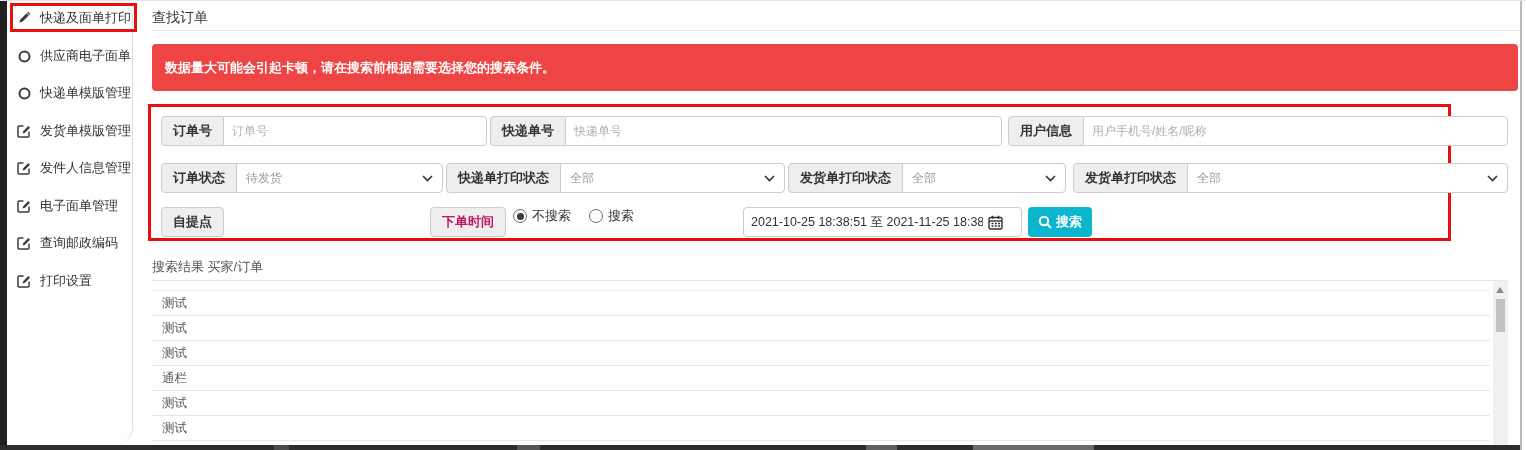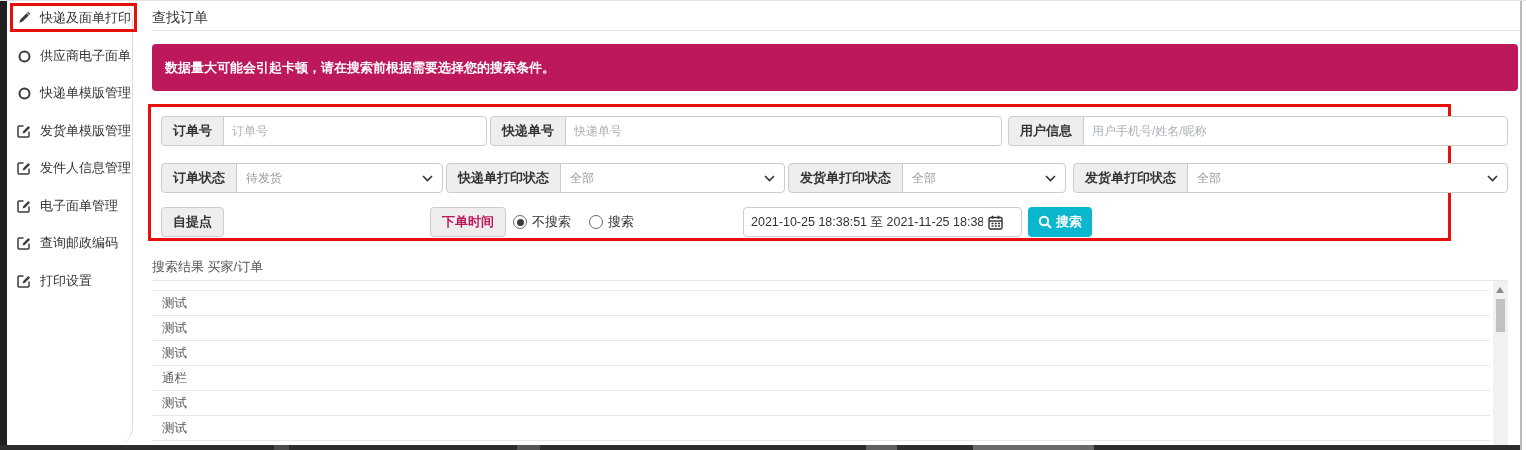--- a/index.html
+++ b/index.html
@@ -17,41 +17,41 @@
   .sidebar { position:absolute; left:7px; top:0; width:126px; height:444px; background:#fff; border-right:1px solid #ddd;border-radius:18px; }
   .side-item { position:absolute; left:10px; display:flex; align-items:center; gap:9px; height:18px; cursor:pointer; }
   .side-item .lbl { font-size:13px; color:#333; white-space:nowrap; }
   .side-icon { width:14px; height:14px; flex:0 0 14px; display:flex; align-items:center; justify-content:center; }
   .red-box { position:absolute; left:3px; top:2px; width:127px; height:29px; border:3px solid #e8100c; z-index:5; pointer-events:none; }
 
   
   .page-title { position:absolute; left:152px; top:8px; font-size:14px; color:#333; }
   .title-divider { position:absolute; left:152px; top:29px; width:1368px; height:1px; background:#e5e5e5; }
 
-  .alert { position:absolute; left:152px; top:43px; width:1366px; height:47px; background:#be185d; border-radius:4px;
+  .alert { position:absolute; left:152px; top:43px; width:1366px; height:47px; background:#ef4444; border-radius:4px;
            color:#fff; font-size:13px; font-weight:600; display:flex; align-items:center; padding:0 13px; }
 
   .form-box { position:absolute; left:148px; top:103px; width:1303px; height:137px; border:3px solid #e8100c; background:#fff; }
   .group { position:absolute; display:flex; height:30px; }
   .g-label { background:#eee; border:1px solid #ccc; border-radius:4px 0 0 4px; font-size:13px; font-weight:600; color:#333;
              display:flex; align-items:center; padding:0 11px; white-space:nowrap; }
   .g-input { flex:1; min-width:0; border:1px solid #ccc; border-radius:0 4px 4px 0; margin-left:-1px; padding:0 8px;
              font-size:12px; color:#333; font-family:inherit; outline:none; }
   .g-input::placeholder { color:#aab0b6; }
   .g-select { flex:1; min-width:0; border:1px solid #ccc; border-radius:0 4px 4px 0; margin-left:-1px; background:#fff;
               display:flex; align-items:center; justify-content:space-between; padding:0 9px; font-size:12px; color:#999; cursor:pointer; }
 
   .pickup { display:flex; align-items:stretch; border:1px solid #ccc; border-radius:4px; background:#fff; cursor:pointer; }
   .pickup .val { flex:1; display:flex; align-items:center; padding:0 8px; font-size:12px; color:#999; }
   .pickup .btn { width:19px; border-left:1px solid #ccc; background:#f7f7f7; display:flex; align-items:center; justify-content:center; }
   .tri-down { width:0; height:0; border-left:4px solid transparent; border-right:4px solid transparent; border-top:5px solid #9a9a9a; }
 
   .time-label { position:absolute; background:#eee; border:1px solid #ccc; border-radius:4px; font-size:13px; font-weight:600; color:#be185d;
                 display:flex; align-items:center; padding:0 11px; height:30px; }
-  .radios { position:absolute; display:flex; align-items:center; gap:18px; height:30px; }
+  .radios { position:absolute; display:flex; align-items:flex-start; gap:18px; height:30px; }
   .radio-opt { display:flex; align-items:center; gap:5px; cursor:pointer; }
   .radio-circle { width:14px; height:14px; border:1px solid #6b6b6b; border-radius:50%; display:flex; align-items:center; justify-content:center; background:#fff; }
   .radio-circle .dot { width:7px; height:7px; border-radius:50%; background:#3c3c3c; display:none; }
   .radio-circle.checked .dot { display:block; }
   .radio-opt .rl { font-size:13px; color:#333; }
 
   .date-input { position:absolute; height:30px; border:1px solid #ccc; border-radius:4px; display:flex; align-items:center;
                 padding:0 7px; gap:5px; background:#fff; }
   .date-input input { border:none; outline:none; font-size:12.5px; color:#333; width:232px; font-family:inherit; }
 

